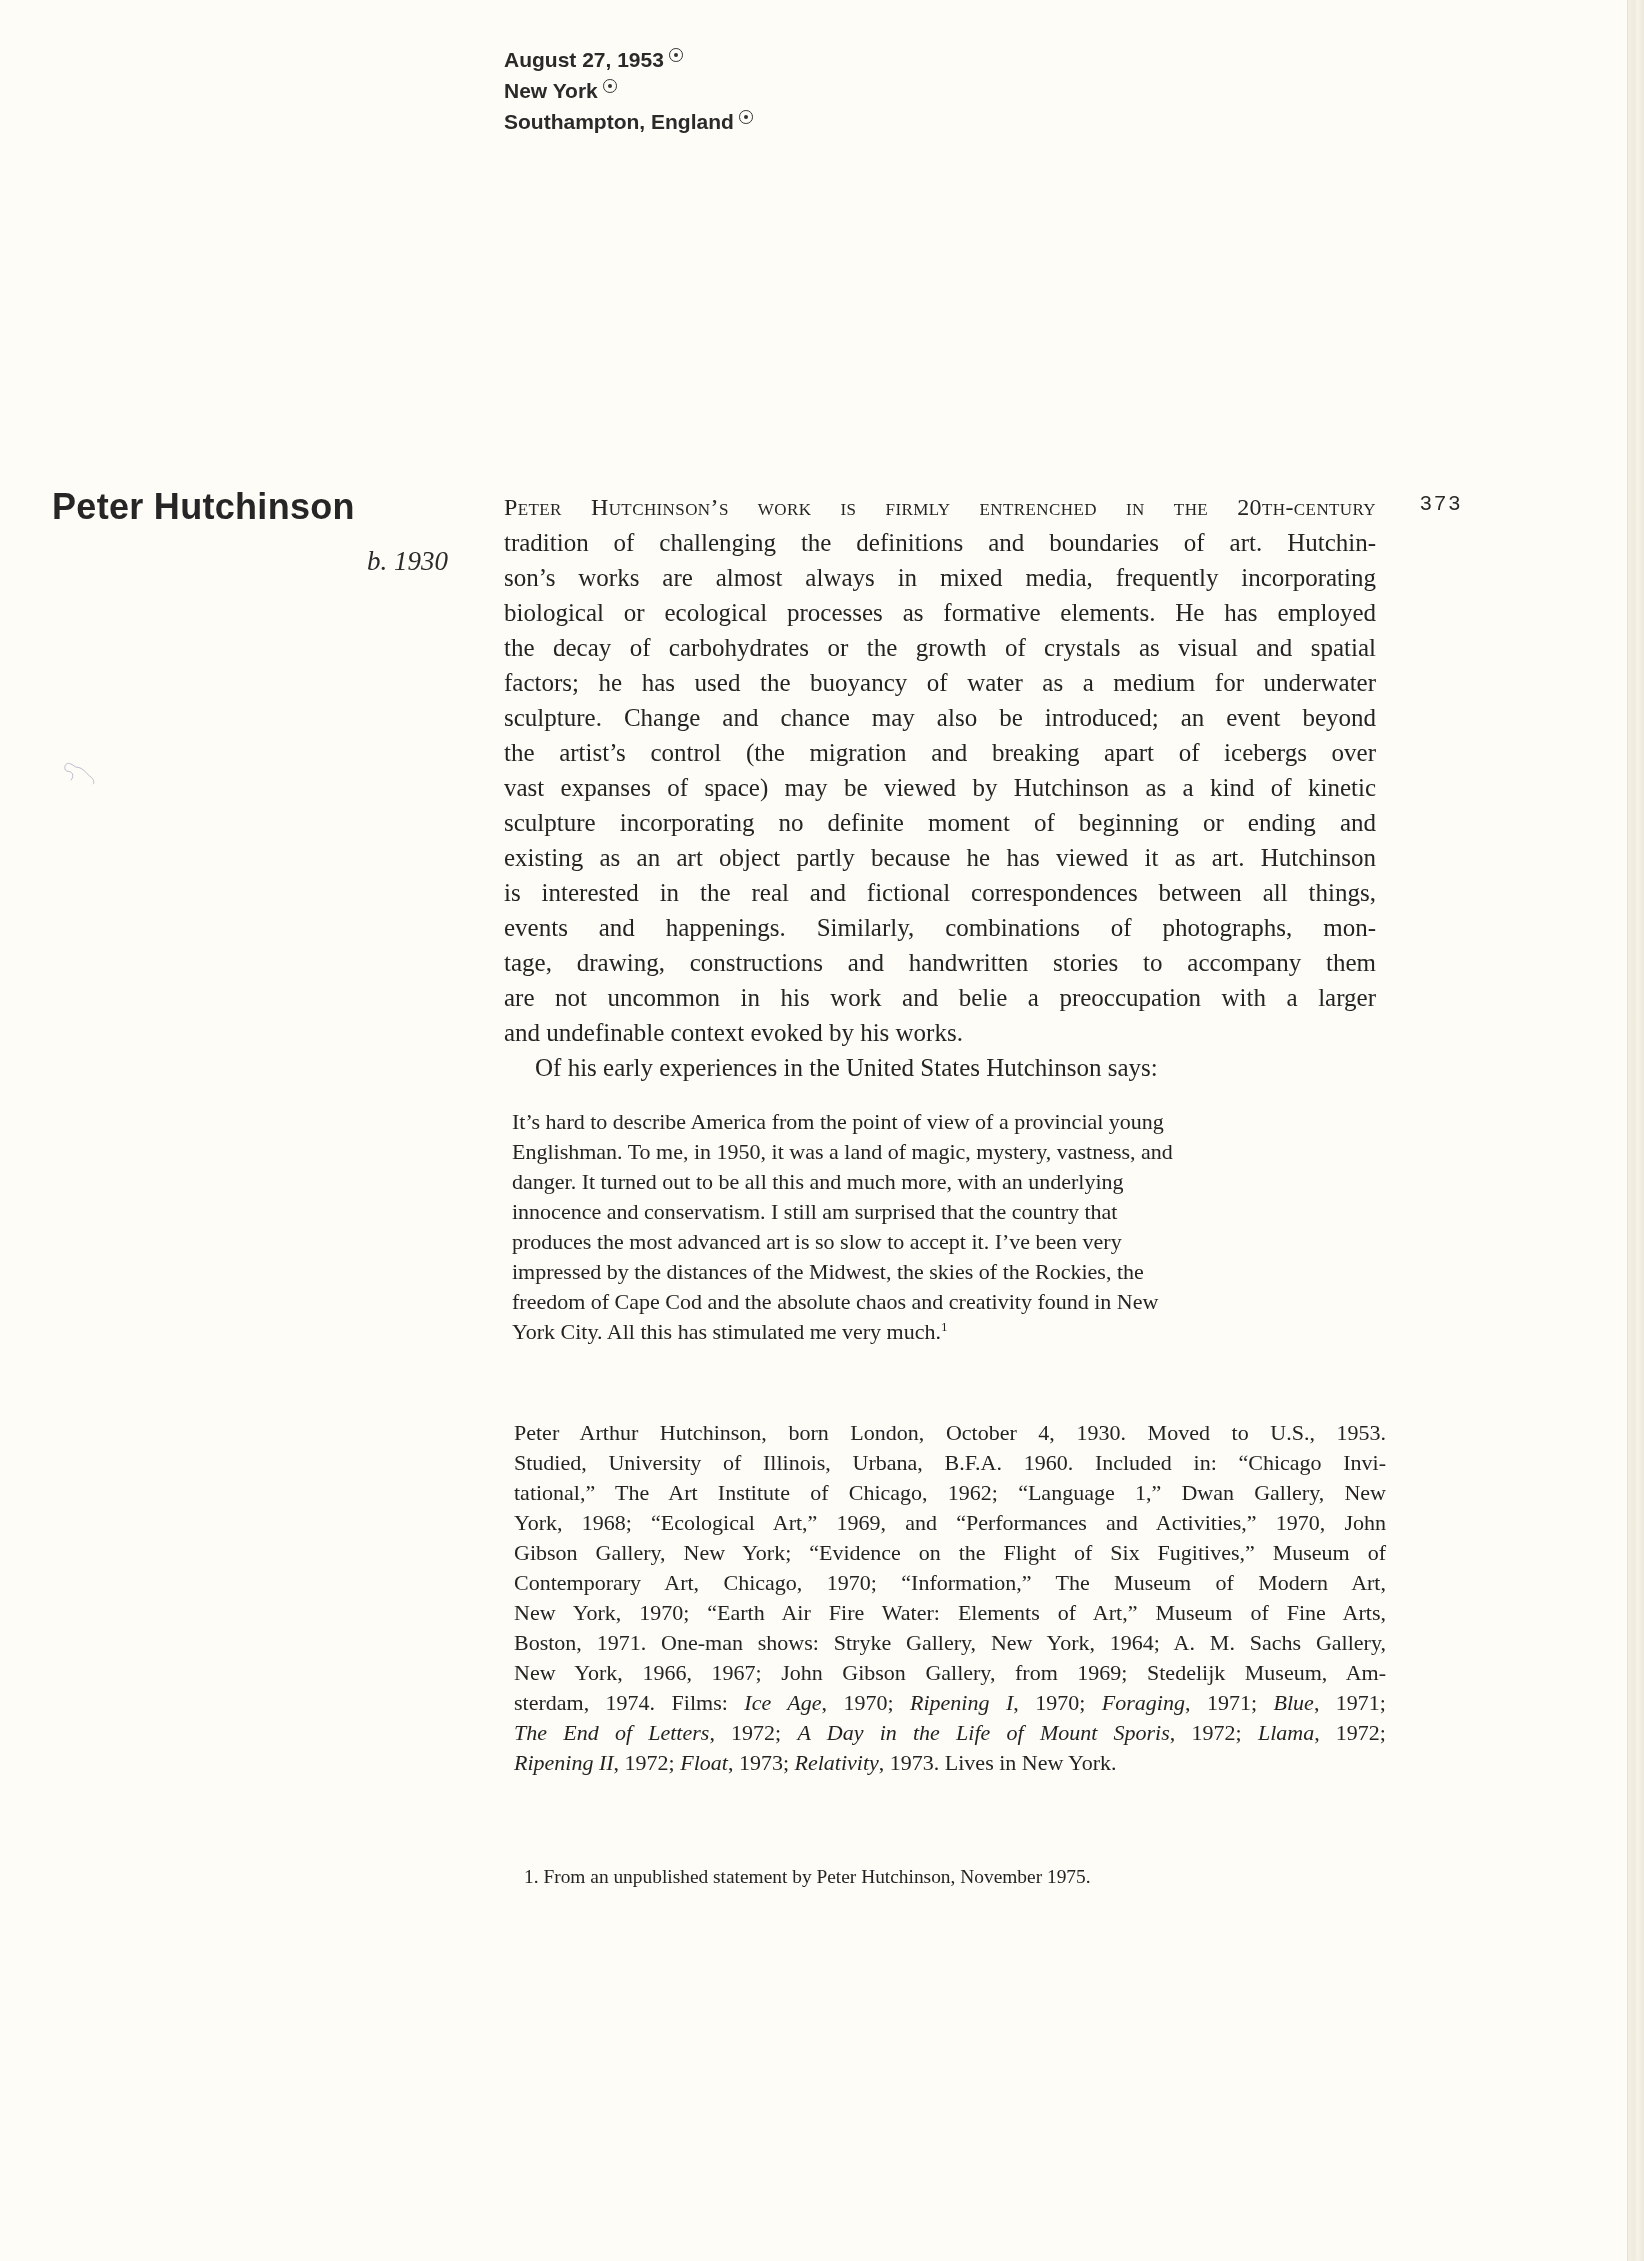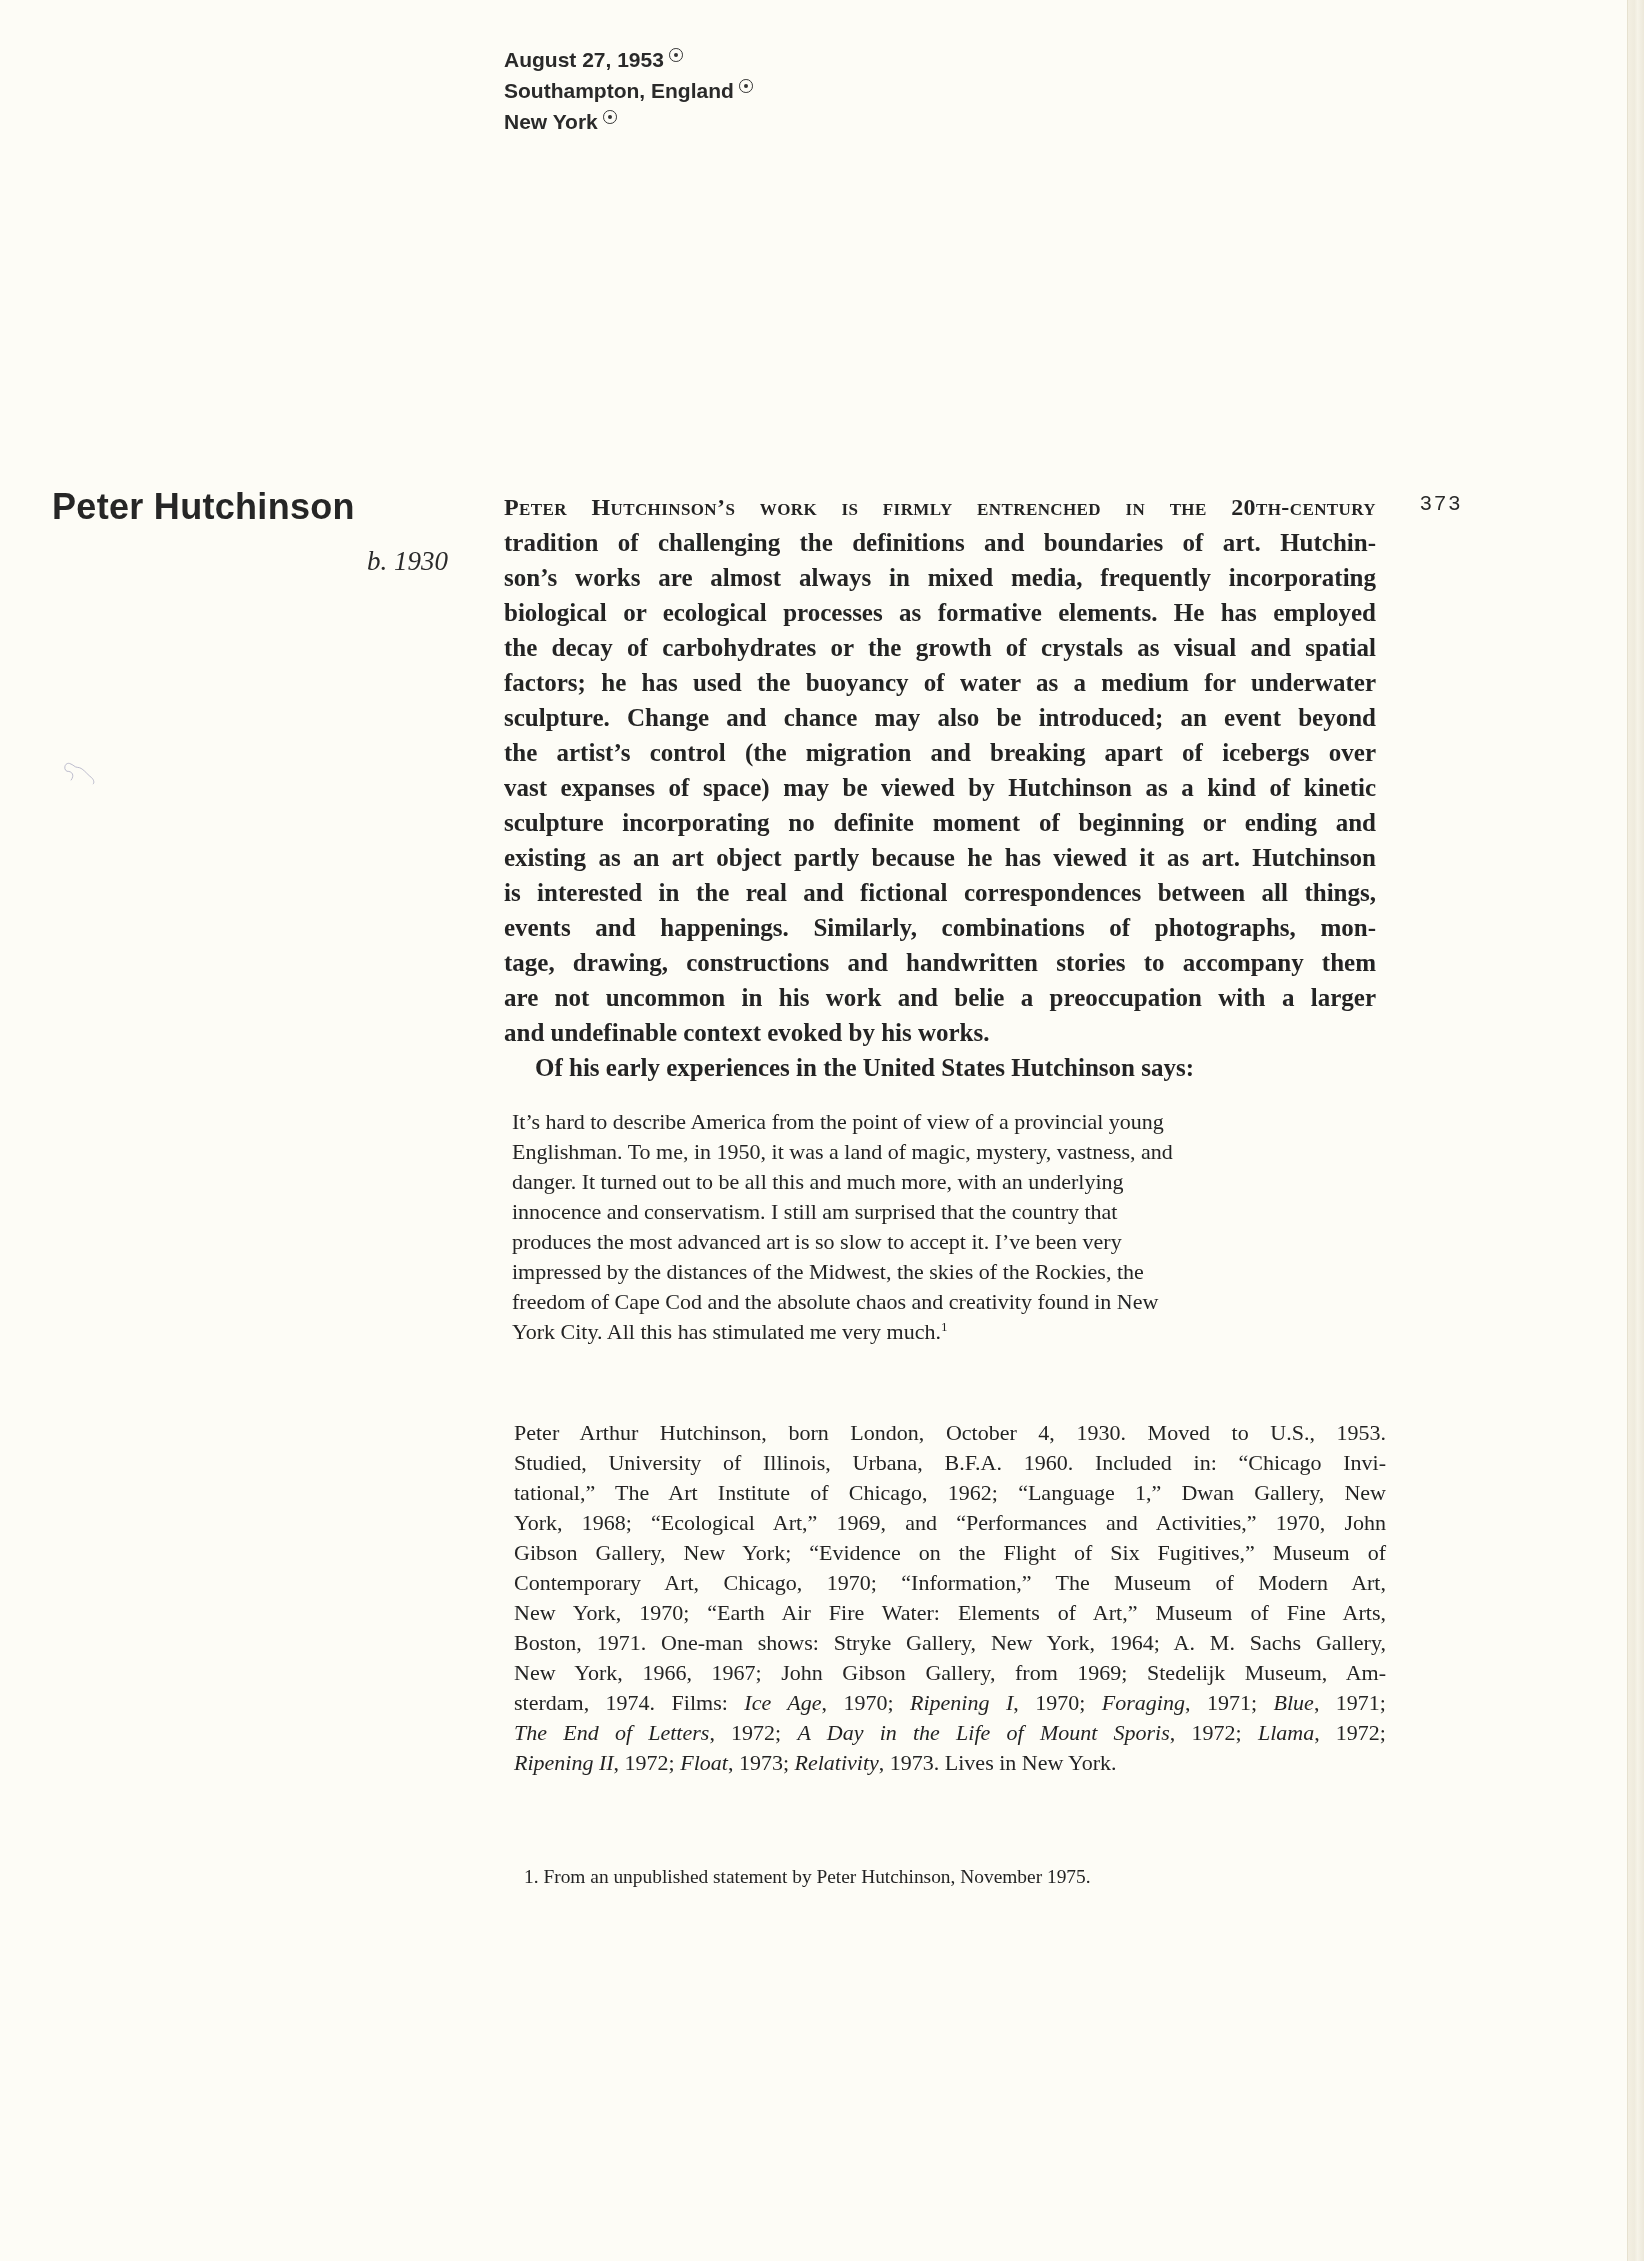--- a/index.html
+++ b/index.html
@@ -46,21 +46,21 @@
       font-style: italic; font-size: 27px; color: #2a2a2a; white-space: nowrap;
     }
     .page-number {
       position: absolute; top: 491px; left: 1420px;
       font-family: "Liberation Sans", "DejaVu Sans", sans-serif;
       font-size: 21px; color: #2a2a2a; letter-spacing: 2.6px;
     }
 
     
     .serif { font-family: "Liberation Serif", "DejaVu Serif", serif; }
-    .essay { position: absolute; left: 504px; top: 490px; width: 872px; font-weight: bold; }
+    .essay { position: absolute; left: 504px; top: 490px; width: 872px; }
     .line {
       display: block; height: 35px; line-height: 35px; font-size: 25px;
       white-space: nowrap; text-align: justify; text-align-last: justify;
       color: #242424;
     }
     .line.last { text-align-last: left; }
     .line.sc { font-variant: small-caps; font-size: 24px; letter-spacing: 0.4px; }
     .line.indent { padding-left: 31px; }
 
     .quote { position: absolute; left: 512px; top: 1107px; width: 778px; }
@@ -88,25 +88,25 @@
 
 <div class="page-edge"></div>
 
 <div class="arrival">
   <div class="arr-row">
 
     <span class="arr-value"><span>August 27, 1953</span><span class="stamp-icon"></span></span>
   </div>
   <div class="arr-row">
 
-    <span class="arr-value"><span>Southampton, England</span><span class="stamp-icon"></span></span>
+    <span class="arr-value"><span>New York</span><span class="stamp-icon"></span></span>
   </div>
   <div class="arr-row">
 
-    <span class="arr-value"><span>New York</span><span class="stamp-icon"></span></span>
+    <span class="arr-value"><span>Southampton, England</span><span class="stamp-icon"></span></span>
   </div>
 </div>
 
 <div class="artist-name">Peter Hutchinson</div>
 <div class="artist-birth">b. 1930</div>
 <div class="page-number">373</div>
 
 <svg class="hair" viewBox="0 0 52 44">
   <path d="M12 36 C 18 28, 14 22, 6 22 C 0 20, 2 8, 10 10 C 16 12, 18 16, 22 16 C 30 16, 36 26, 44 32 C 48 36, 48 40, 46 42" fill="none" stroke="#a8a8c0" stroke-width="1.2"></path>
 </svg>

